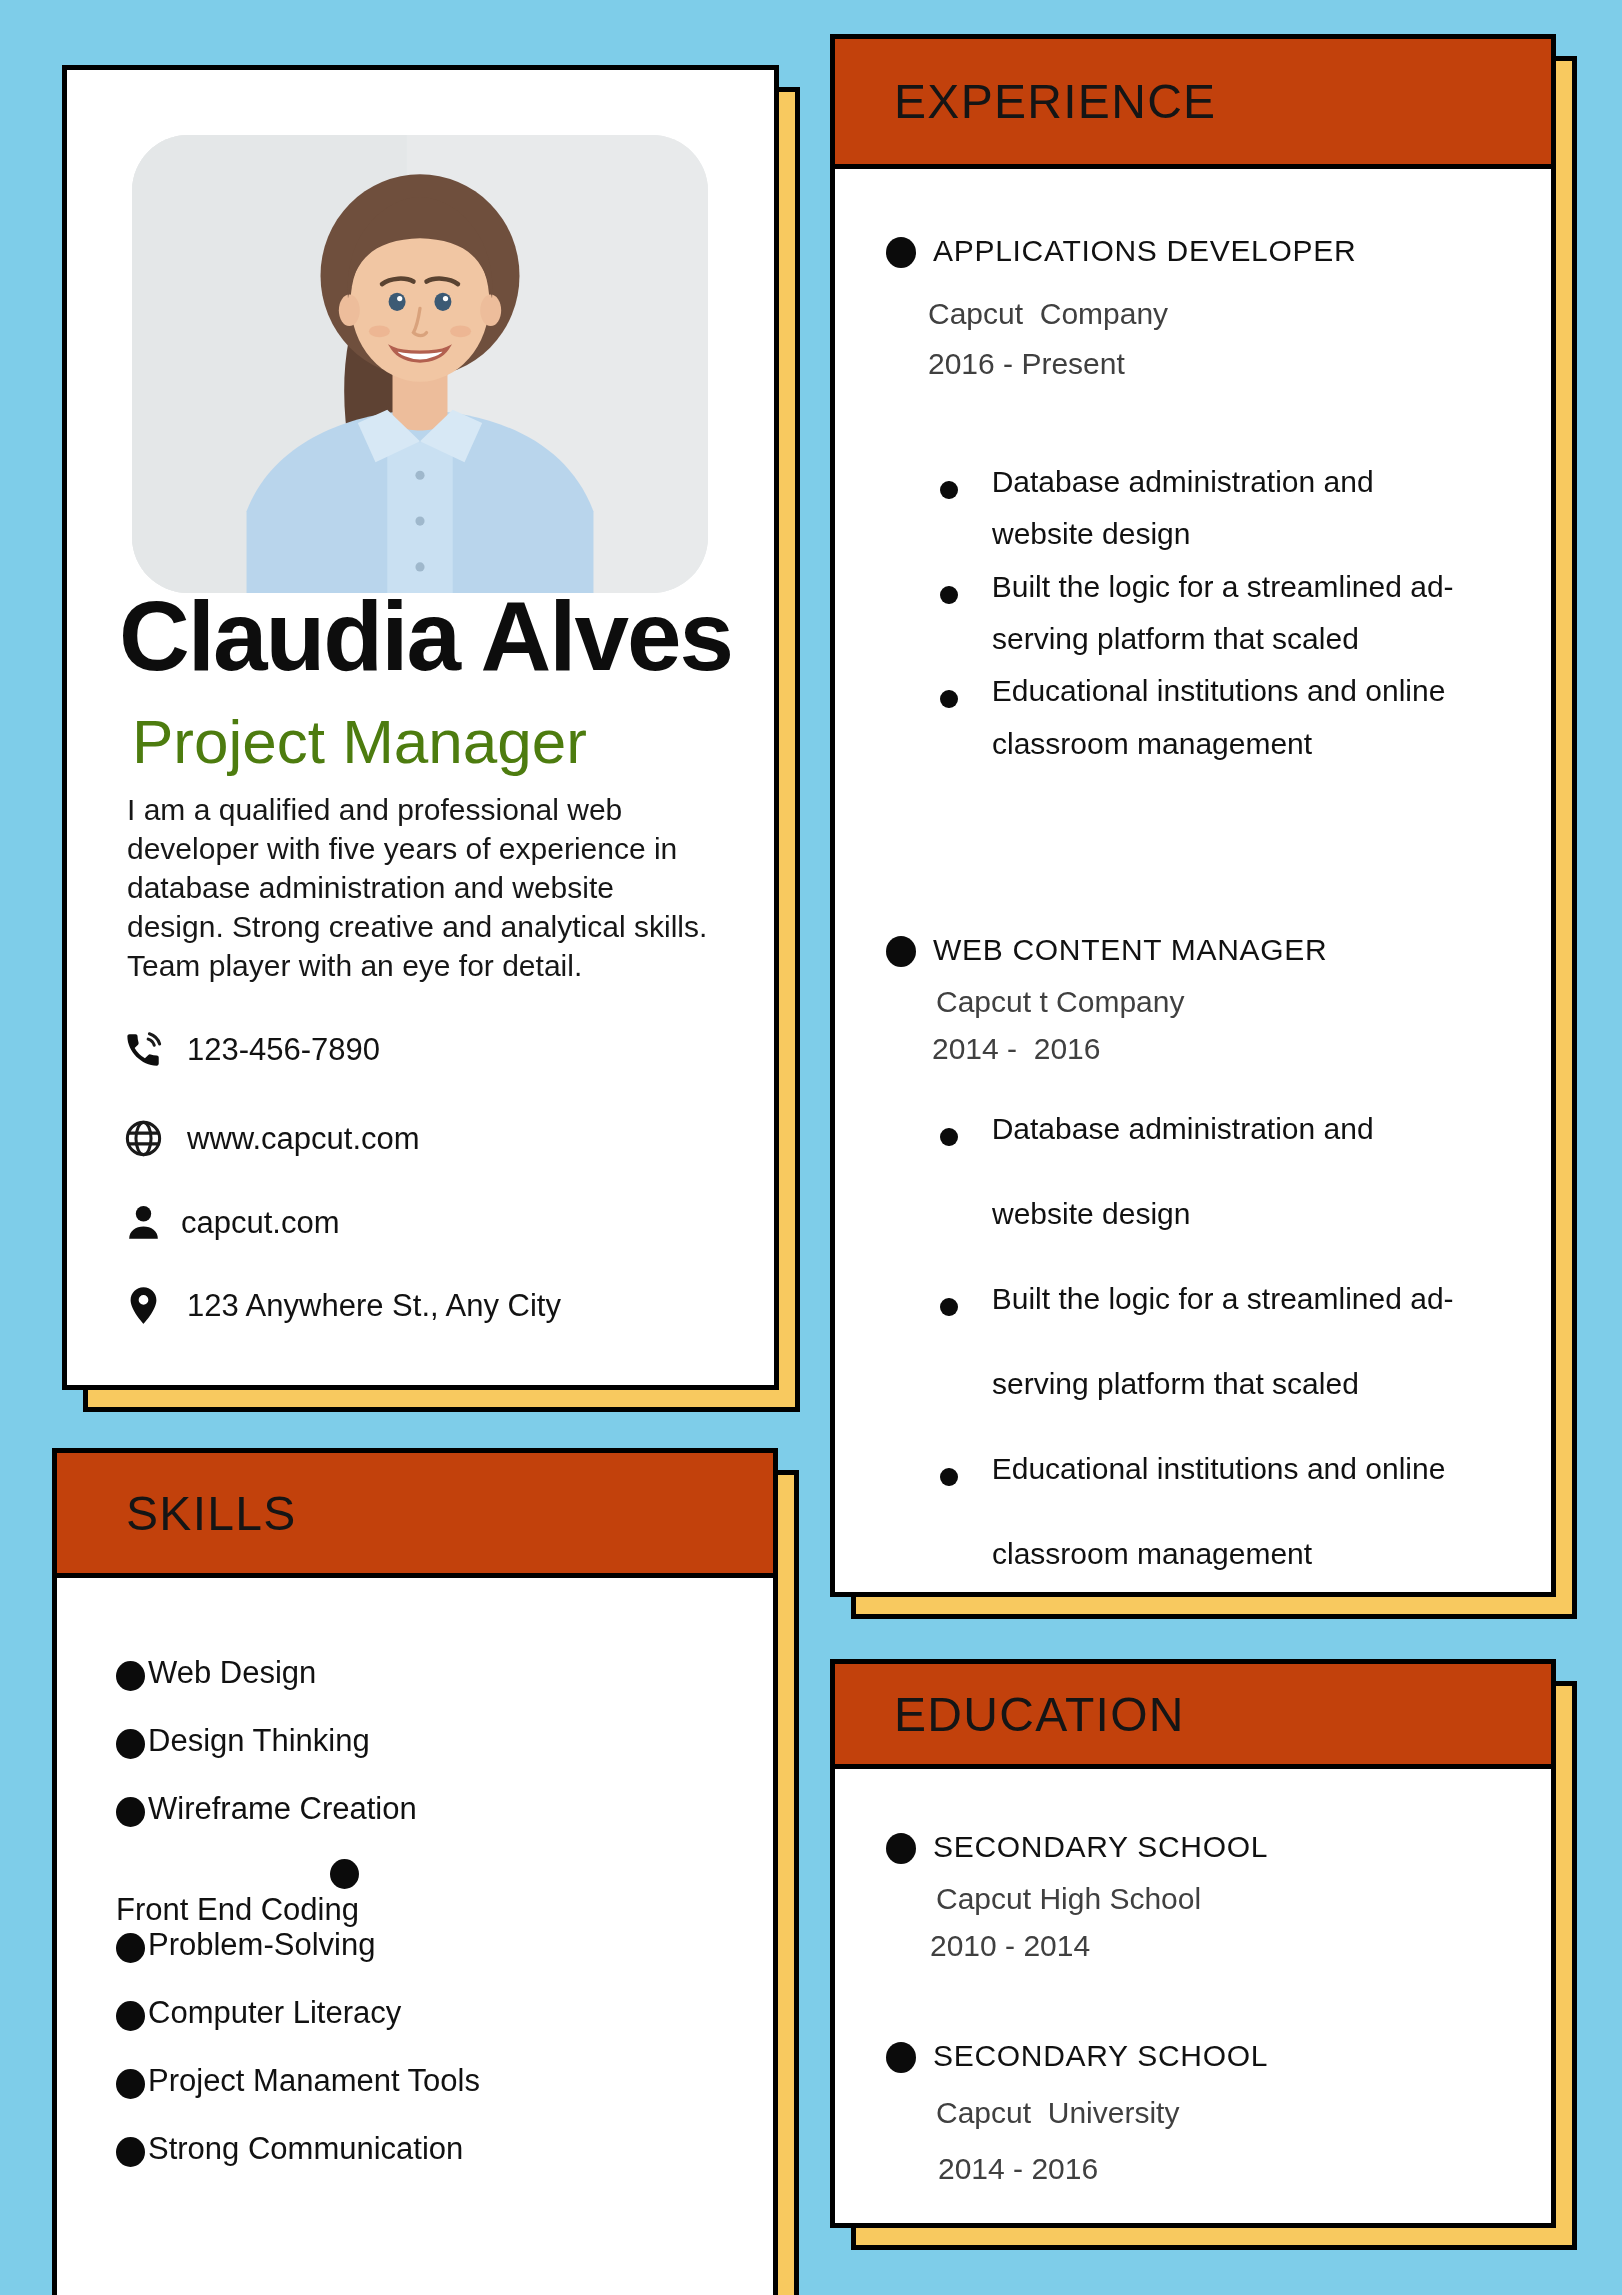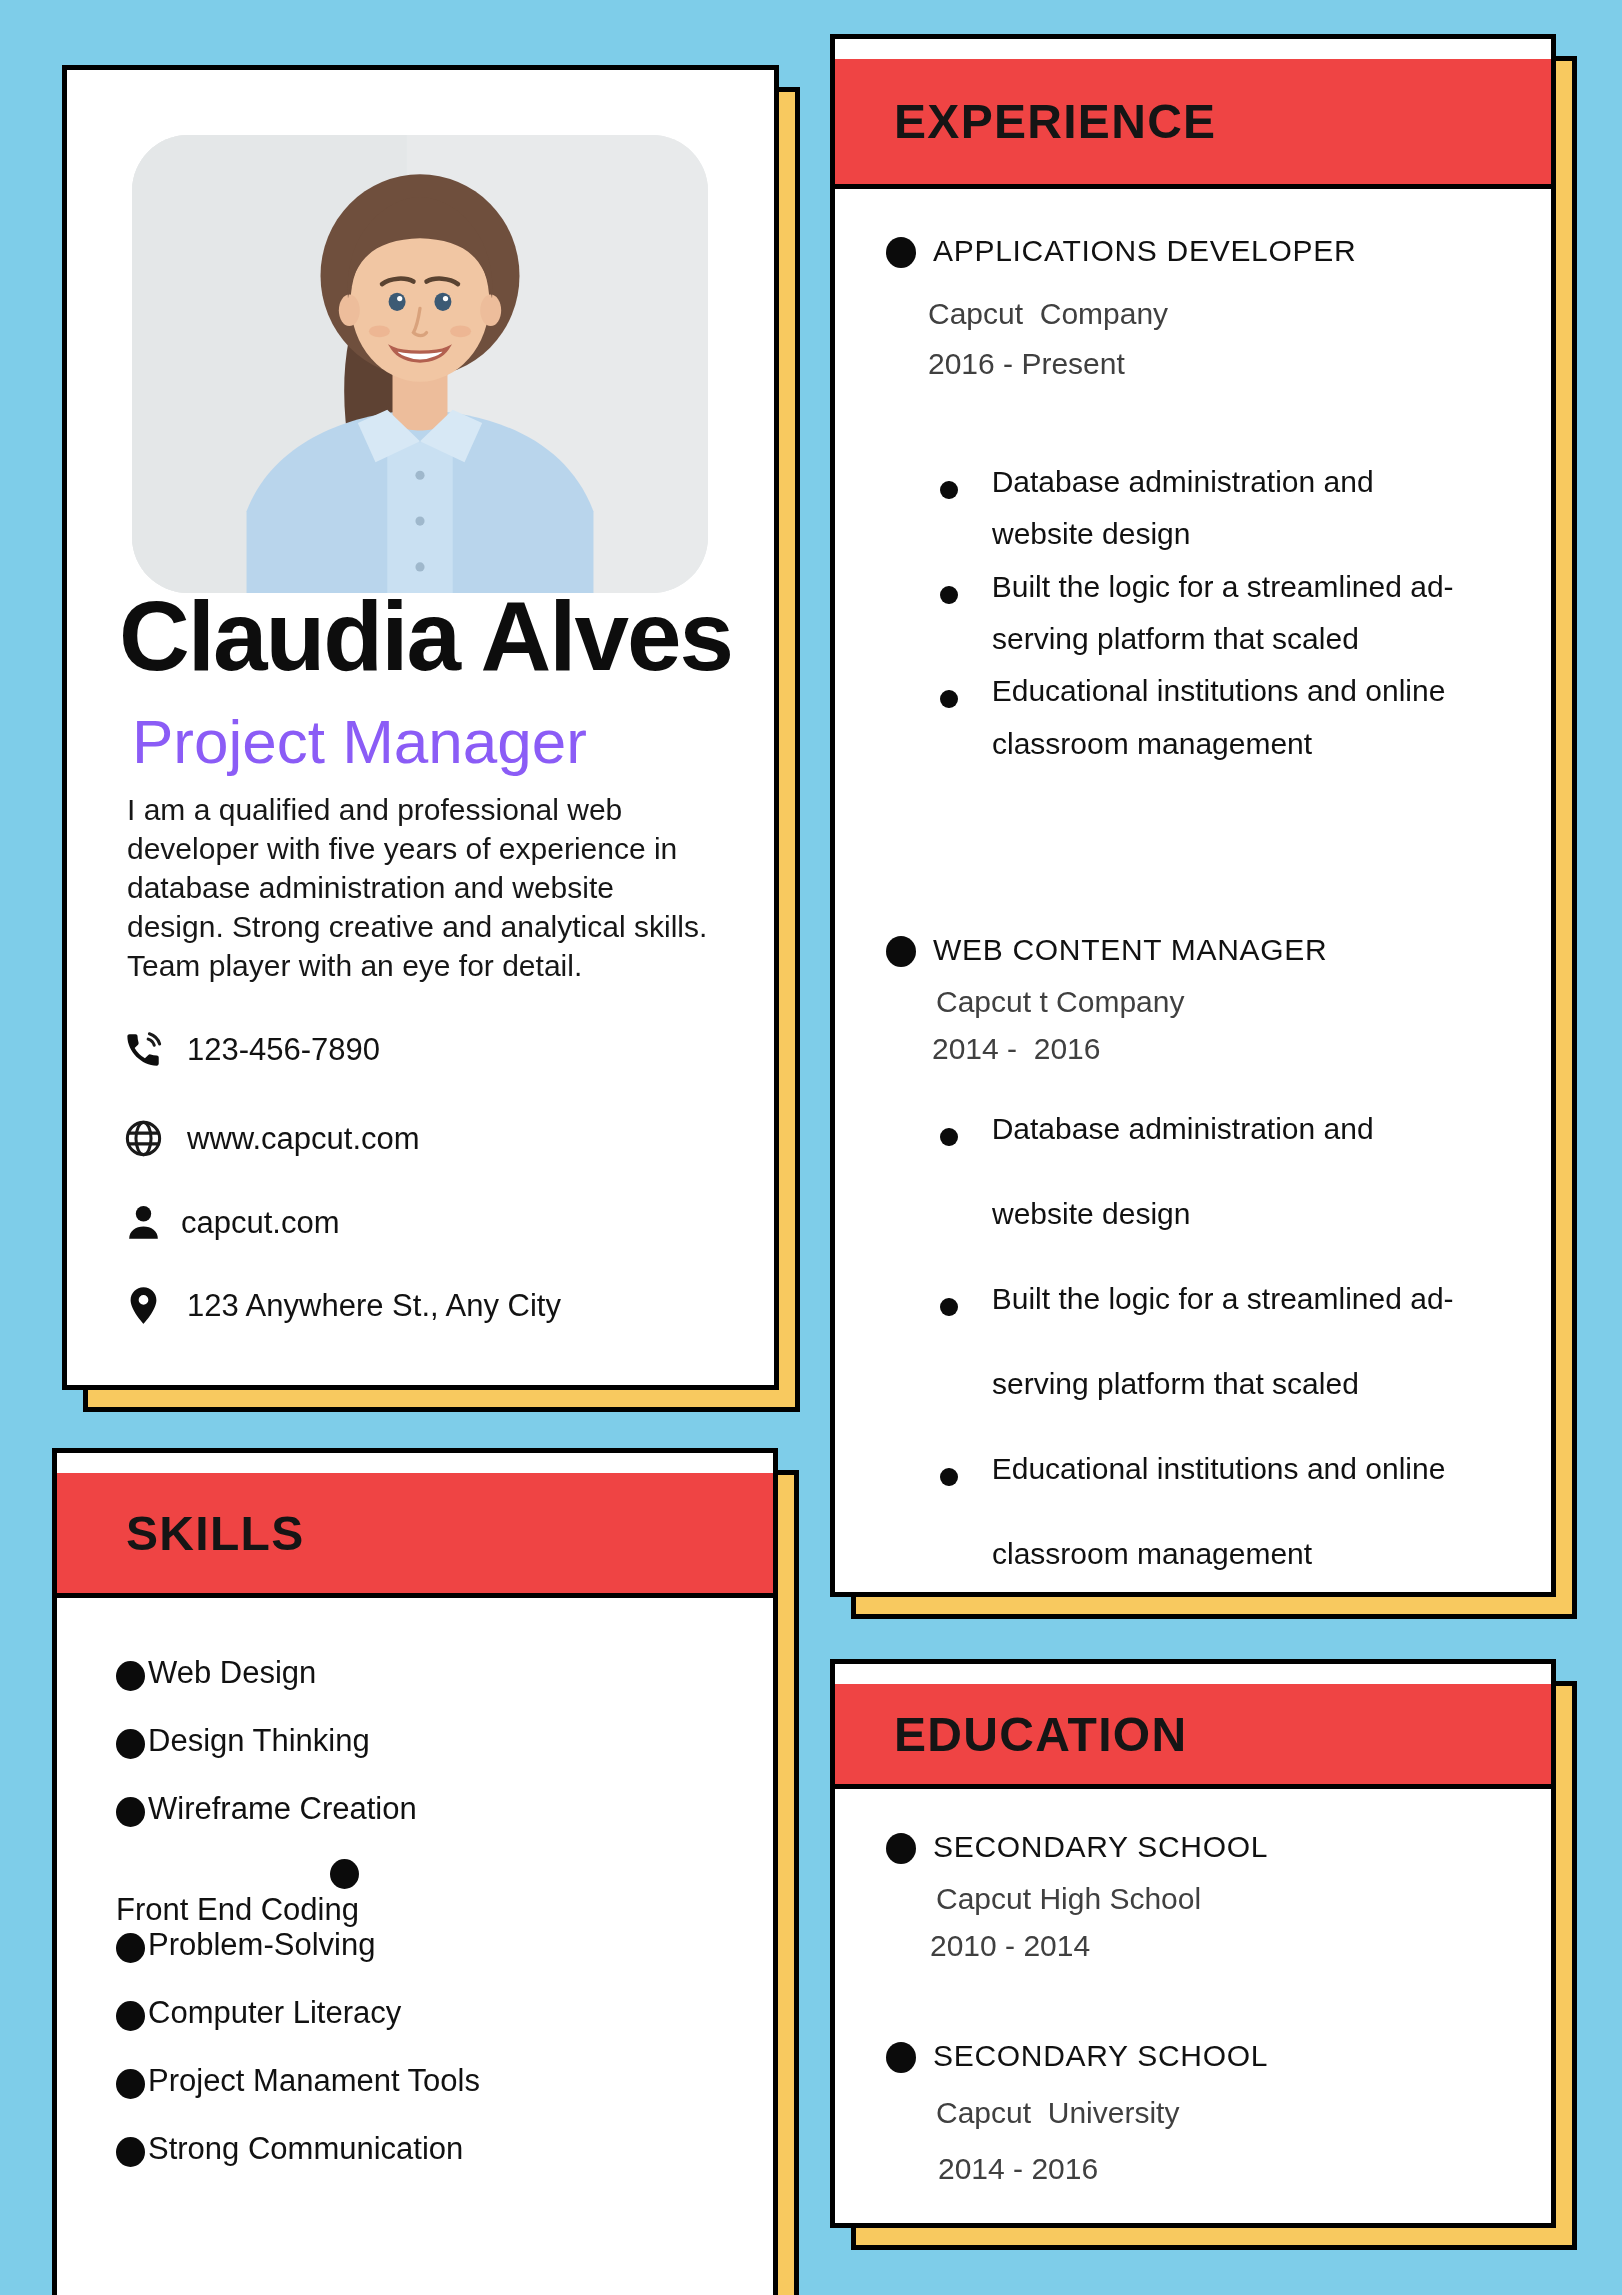--- a/index.html
+++ b/index.html
@@ -13,36 +13,36 @@
   .card-shadow{
     position:absolute;left:21px;top:22px;width:100%;height:100%;
     background:#F8C95F;border:5.2px solid #000;box-sizing:border-box;
   }
   .card{
     position:relative;width:100%;height:100%;
     background:#fff;border:5.2px solid #000;box-sizing:border-box;
   }
   .section-header{
     display:flex;align-items:center;
-    background:#ef4444;border-bottom:5.2px solid #000;box-sizing:border-box;
-    font-size:48px;font-weight:700;letter-spacing:1.3px;color:#151515;margin-top:20px;
+    background:#c2410c;border-bottom:5.2px solid #000;box-sizing:border-box;
+    font-size:48px;font-weight:400;letter-spacing:1.3px;color:#151515;
   }
   
   .photo-frame{
     position:absolute;left:65px;top:65px;width:576px;height:458px;
     border-radius:56px;overflow:hidden;background:#E8EAEB;
   }
   .photo-frame svg{display:block;width:100%;height:100%;}
   .person-name{
     position:absolute;left:52px;top:517px;
     font-size:98px;line-height:1;font-weight:700;letter-spacing:-2px;color:#0d0d0d;
   }
   .person-title{
     position:absolute;left:65px;top:636px;
-    font-size:62px;line-height:1.15;font-weight:400;color:#8b5cf6;
+    font-size:62px;line-height:1.15;font-weight:400;color:#4d7c0f;
   }
   .summary{
     position:absolute;left:60px;top:720px;width:628px;
     font-size:30px;line-height:39px;color:#171717;
   }
   .contact-row{
     position:absolute;left:55px;display:flex;align-items:center;gap:22px;
     font-size:31px;color:#121212;
   }
   .contact-row svg{width:43px;height:43px;flex:0 0 43px;}

